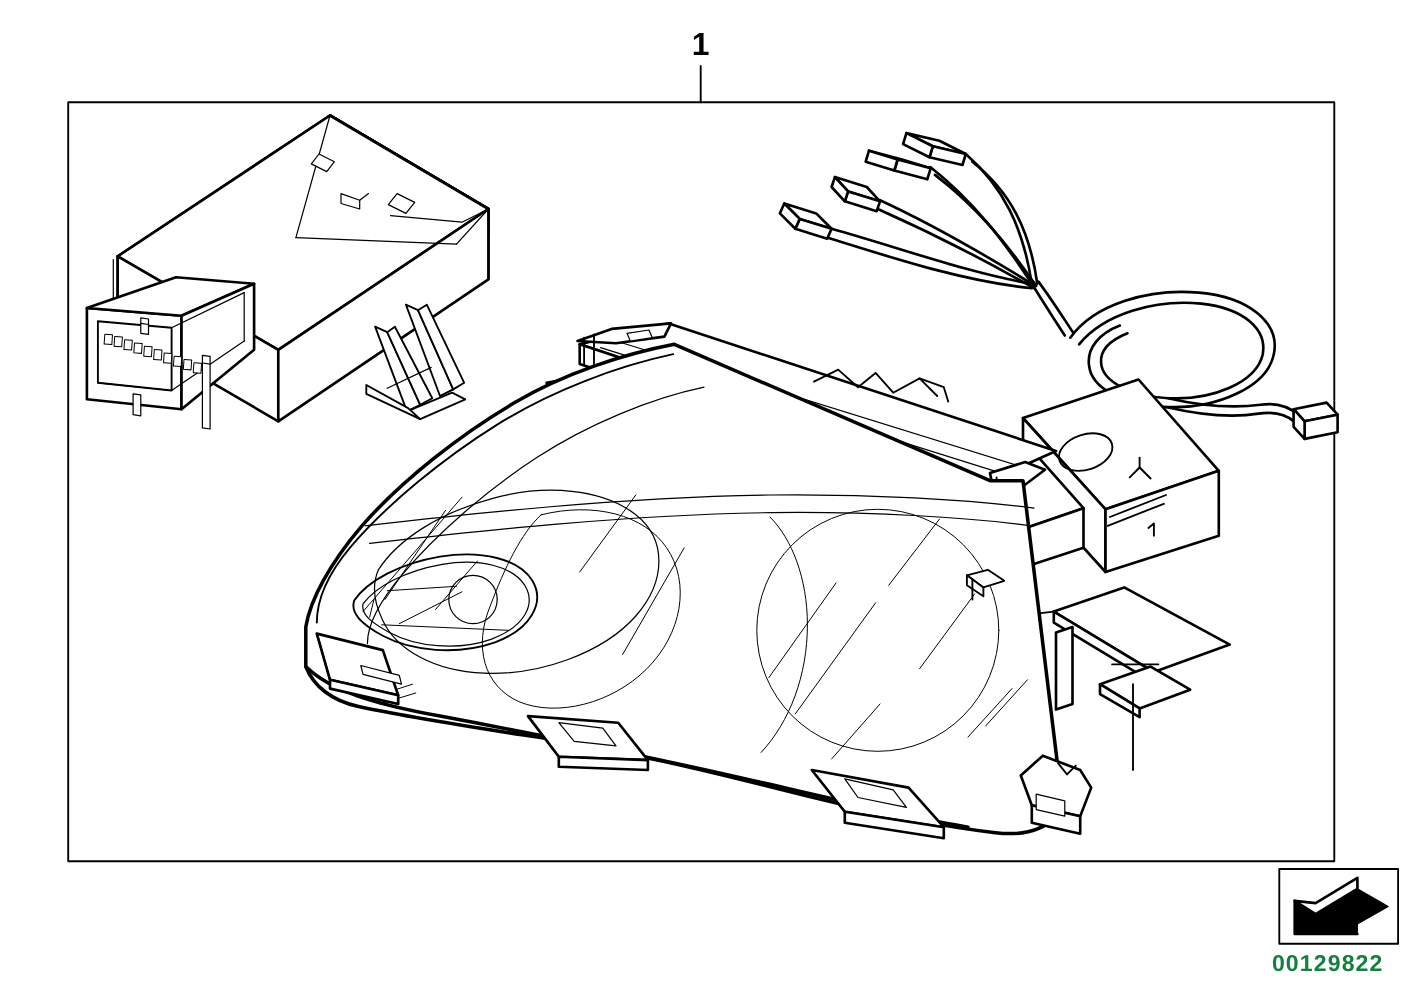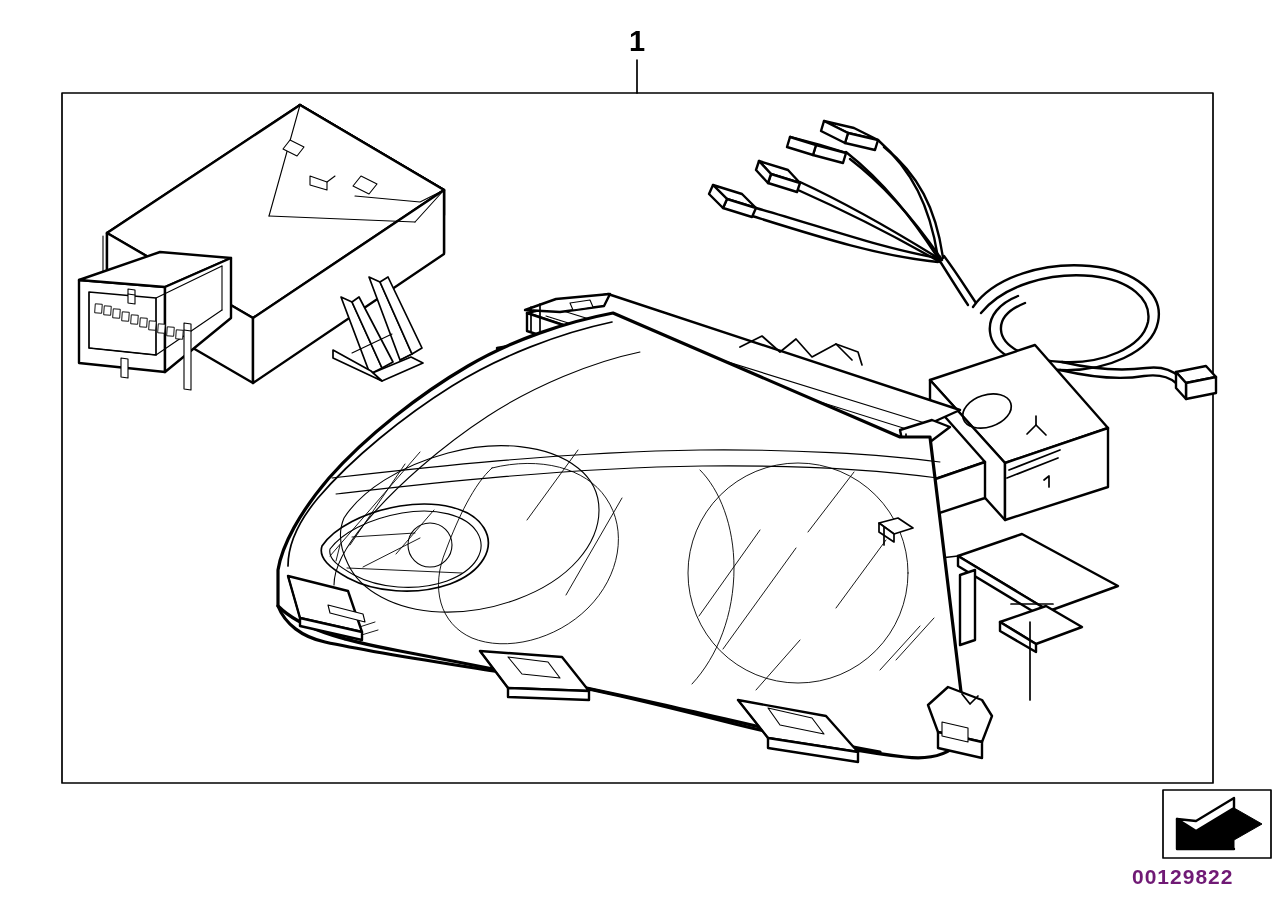--- a/index.html
+++ b/index.html
@@ -10,21 +10,21 @@
     -webkit-font-smoothing:antialiased;
   }
   #stage{position:absolute;left:0;top:0;width:1287px;height:910px;}
   .callout-number{
     position:absolute;left:607px;top:22px;width:60px;height:38px;
     text-align:center;font-size:29px;font-weight:bold;color:#000;
     line-height:38px;letter-spacing:0;
   }
   .diagram-id{
     position:absolute;left:1132px;top:862px;width:150px;height:30px;
-    text-align:left;font-size:21px;font-weight:bold;color:#701a75;
+    text-align:center;font-size:21px;font-weight:bold;color:#15803d;
     letter-spacing:1px;line-height:30px;
   }
   svg{display:block;position:absolute;left:0;top:0;}
   .ln{fill:none;stroke:#000;stroke-linejoin:round;stroke-linecap:round;}
   .w1{stroke-width:1.1;}
   .w15{stroke-width:1.7;}
   .w2{stroke-width:2.4;}
   .w3{stroke-width:3.2;}
   .wthin{stroke-width:0.9;}
   .fillw{fill:#fff;stroke:#000;stroke-linejoin:round;}

